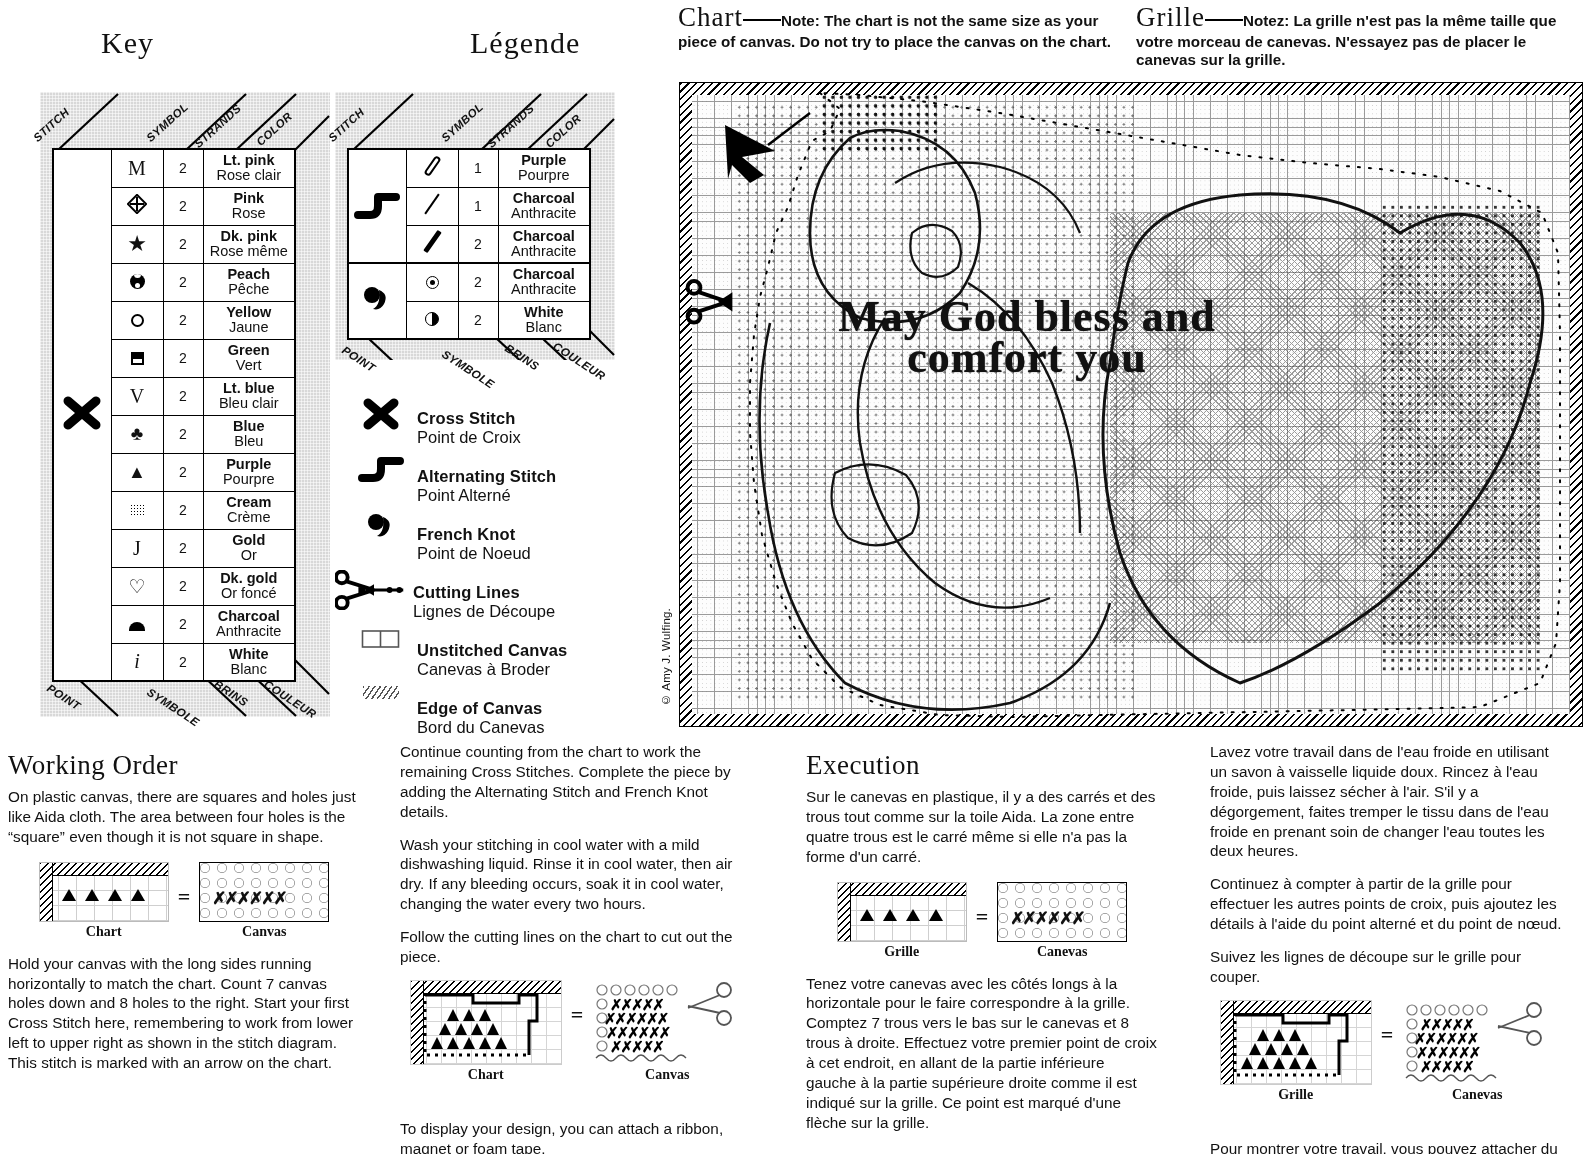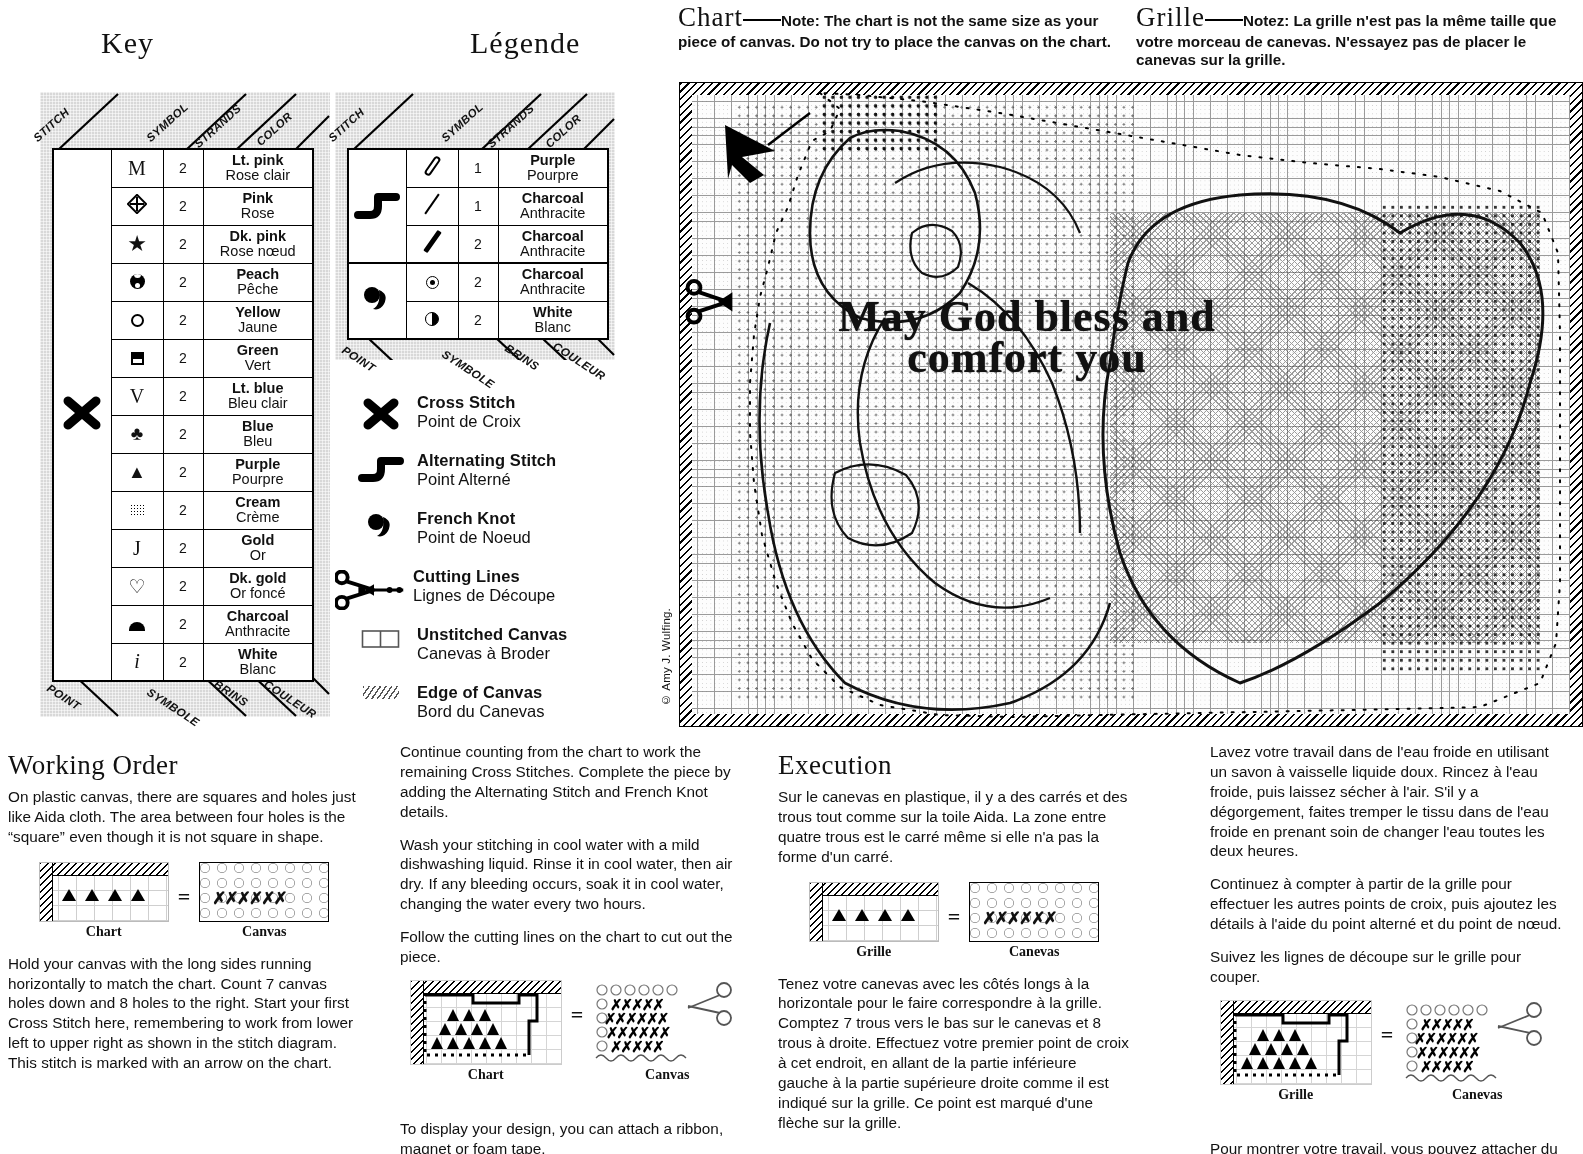--- a/index.html
+++ b/index.html
@@ -42,21 +42,21 @@
   }
   table.stitchtbl td {
     border:1px solid #000;
     padding:0;
     vertical-align:middle;
     text-align:center;
   }
   td.c-stitch { width:58px; border-right:2px solid #000; background:#fff; }
   td.c-sym { width:52px; font-size:20px; font-family:"Liberation Serif", serif; }
   td.c-str { width:40px; font-size:14px; }
-  td.c-col { width:110px; text-align:left; padding:1px 4px 2px 7px; line-height:1.02; border-left:2px solid #000;}
+  td.c-col { width:92px; text-align:left; padding:1px 4px 2px 7px; line-height:1.02; border-left:2px solid #000;}
   .cname { font-weight:700; font-size:14.5px; display:block; }
   .cfr   { font-weight:400; font-size:14.5px; display:block; }
   tr.kr { height:38px; }
 
   
   .sym { display:inline-block; line-height:1; }
   .sym-sq { width:13px;height:13px;border:2.5px solid #000;background:linear-gradient(to bottom,#000 0 52%,#fff 52% 100%); }
   .sym-cream { width:15px;height:13px;
       background-image:radial-gradient(#000 33%, transparent 34%);
       background-size:3px 3px; }
@@ -71,21 +71,21 @@
       background:linear-gradient(to right,#fff 0 50%, #000 50% 100%); }
   .sym-slashO { width:7px;height:22px;border:2px solid #000;border-radius:4px;transform:rotate(35deg); }
   .sym-slash1 { width:2px;height:24px;background:#000;transform:rotate(35deg); }
   .sym-slash2 { width:5px;height:25px;background:#000;transform:rotate(35deg);border-radius:1px; }
 
   
   #stitchlist { position:absolute; left:345px; top:392px; width:280px; }
   .sl-row { display:flex; align-items:flex-start; height:58px; }
   .sl-ico { width:72px; flex:0 0 72px; display:flex; align-items:center; justify-content:center; padding-top:4px; }
   .sl-txt { padding-top:1px; }
-  .sl-en { font-weight:700; font-size:16.5px; letter-spacing:.1px; }
+  .sl-en { font-weight:700; font-size:16.5px; letter-spacing:.1px;margin-top:16px; }
   .sl-fr { font-weight:400; font-size:16.5px; }
 
   
   .hdrnote { position:absolute; }
   .hdrnote .big { font-family:"Liberation Serif", serif; font-size:27px; }
   .hdrnote .dash { display:inline-block; width:38px; border-bottom:2.5px solid #000; vertical-align:5px; }
   .hdrnote .txt { font-weight:700; font-size:15.2px; line-height:1.12; }
 
   
   #chart-area {
@@ -122,21 +122,21 @@
   #copyright {
     position:absolute; left:660px; top:608px;
     font-size:11.5px; writing-mode:vertical-rl; transform:rotate(180deg);
     letter-spacing:.2px;
   }
 
   
   .col { position:absolute; width:352px; }
   #col1 { left:8px; top:750px; }
   #col2 { left:400px; top:742px; }
-  #col3 { left:778px; top:750px; }
+  #col3 { left:806px; top:750px; }
   #col4 { left:1210px; top:742px; }
   .col h2 { margin:0 0 6px 0; font-size:27px; font-weight:400; font-family:"Liberation Serif", serif; letter-spacing:.5px;}
   .col p { margin:0 0 15px 0; font-size:15.3px; line-height:1.3; }
   .col p.tight { margin-bottom:13px; }
 
   
   .minidiag { display:flex; align-items:flex-start; justify-content:center; gap:9px; margin:8px 0 14px 0; }
   .md-box { position:relative; }
   .md-cap { text-align:center; font-weight:700; font-size:14px; font-family:"Liberation Serif", serif; margin-top:2px;}
   .md-eq { font-weight:700; font-size:22px; padding-top:22px; font-family:"Liberation Serif", serif;}
@@ -222,21 +222,21 @@
       <td class="c-col">
         <span class="cname">Pink</span>
         <span class="cfr">Rose</span>
       </td>
     </tr>
     <tr class="kr">
       <td class="c-sym" style="font-size:22px;">★</td>
       <td class="c-str">2</td>
       <td class="c-col">
         <span class="cname">Dk. pink</span>
-        <span class="cfr">Rose nœud</span>
+        <span class="cfr">Rose même</span>
       </td>
     </tr>
     <tr class="kr">
       <td class="c-sym"><span class="sym sym-peach"></span></td>
       <td class="c-str">2</td>
       <td class="c-col">
         <span class="cname">Peach</span>
         <span class="cfr">Pêche</span>
       </td>
     </tr>

